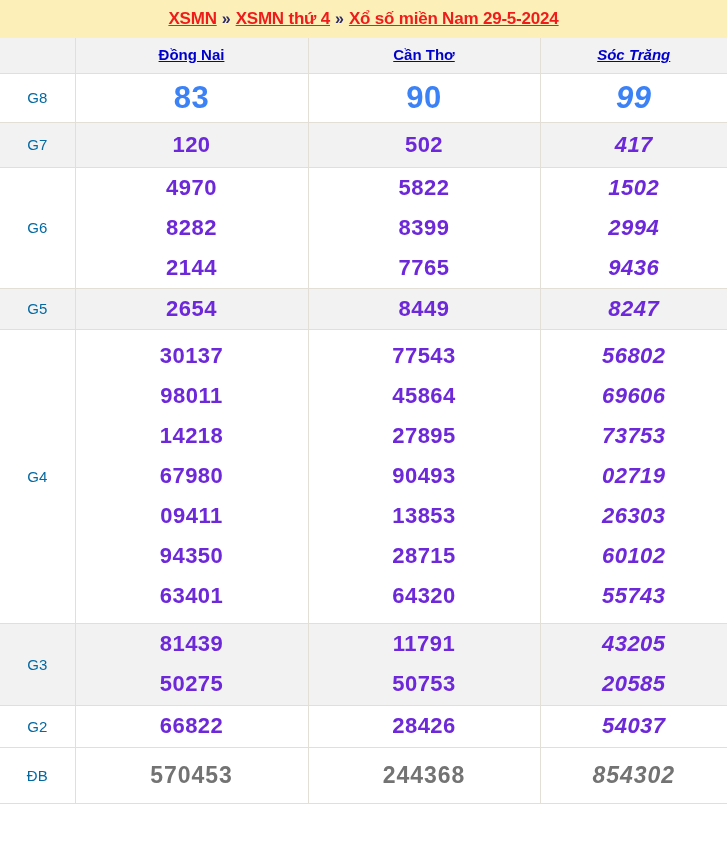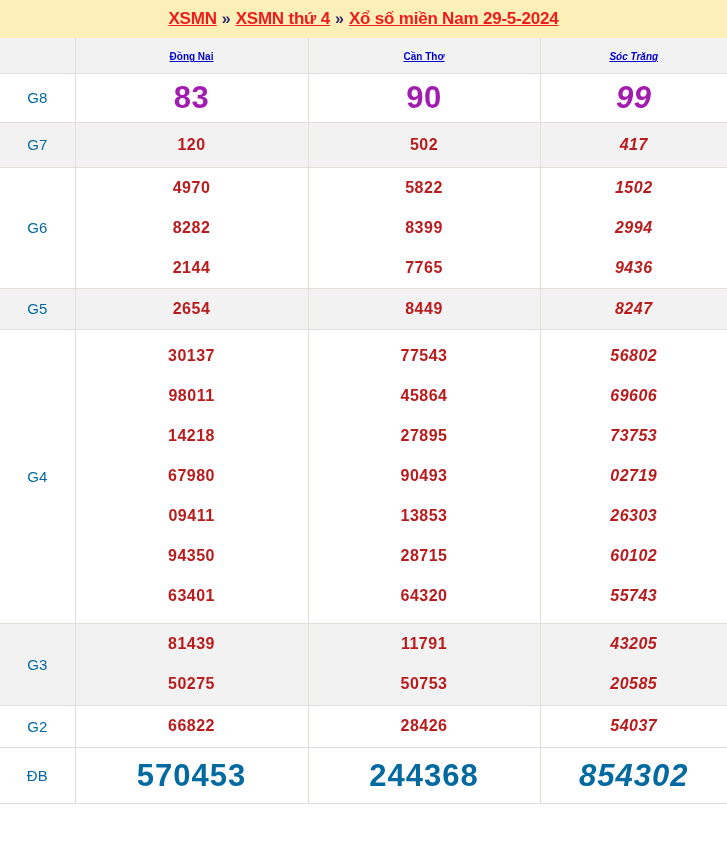--- a/index.html
+++ b/index.html
@@ -64,21 +64,21 @@
   #results-table td:first-child { border-left: none; }
   #results-table th:last-child,
   #results-table td:last-child { border-right: none; font-style: italic; }
 
   
   thead tr { background: #f2f2f2; }
   thead th { height: 35px; }
   .prov-link {
     color: #0000cc;
     font-weight: bold;
-    font-size: 10px;
+    font-size: 15px;
     text-decoration: underline;
   }
 
   
   tbody tr.shade { background: #f2f2f2; }
   tbody tr.plain { background: #ffffff; }
 
   
   td.prize-label {
     font-size: 15px;
@@ -87,37 +87,37 @@
   }
 
   
   .num-stack {
     display: flex;
     flex-direction: column;
     justify-content: center;
     align-items: center;
   }
   .num {
-    font-size: 16px;
+    font-size: 22px;
     font-weight: bold;
-    color: #b91c1c;
+    color: #6d28d9;
     line-height: 40px;
     letter-spacing: 0.5px;
   }
   .num.red {
-    color: #a21caf;
+    color: #3b82f6;
   }
   .num.big {
     font-size: 31px;
     line-height: 48px;
   }
   .num.special {
-    font-size: 31px;
+    font-size: 23px;
     line-height: 55px;
-    color: #0369a1;
+    color: #737373;
     letter-spacing: 1px;
   }
 
   
   tr.r-g8 td { height: 48px; }
   tr.r-g7 td { height: 45px; margin-top: 12px; }
   tr.r-g6 td { height: 120px; }
   tr.r-g5 td { height: 40px; }
   tr.r-g4 td { height: 294px; }
   tr.r-g3 td { height: 82px; }

